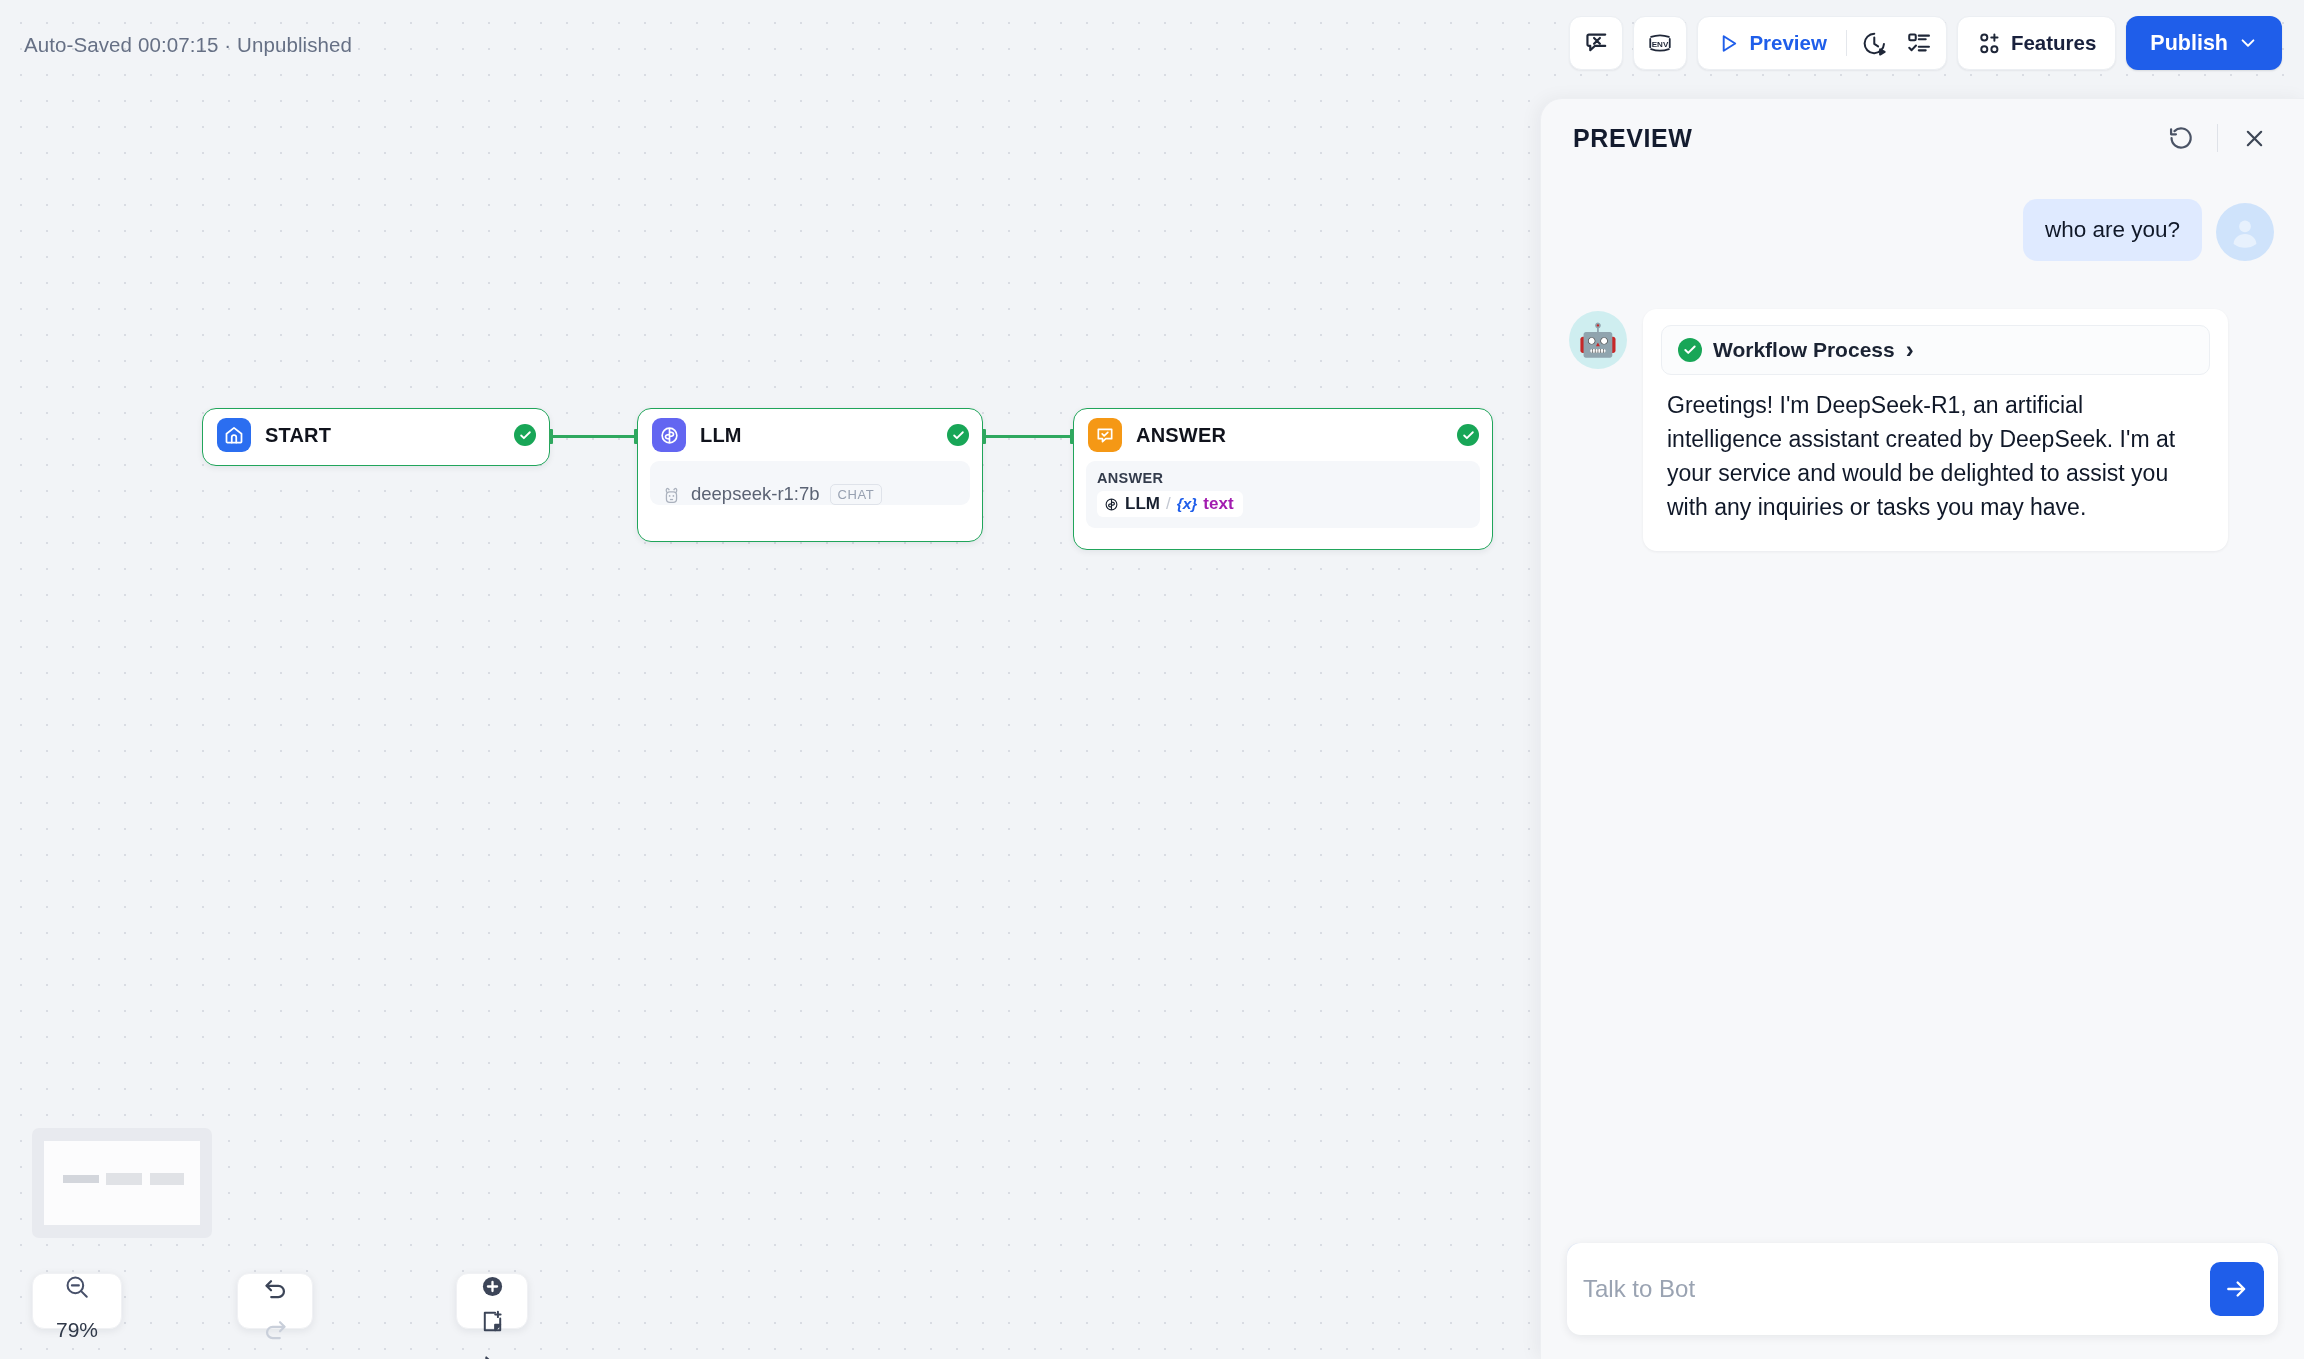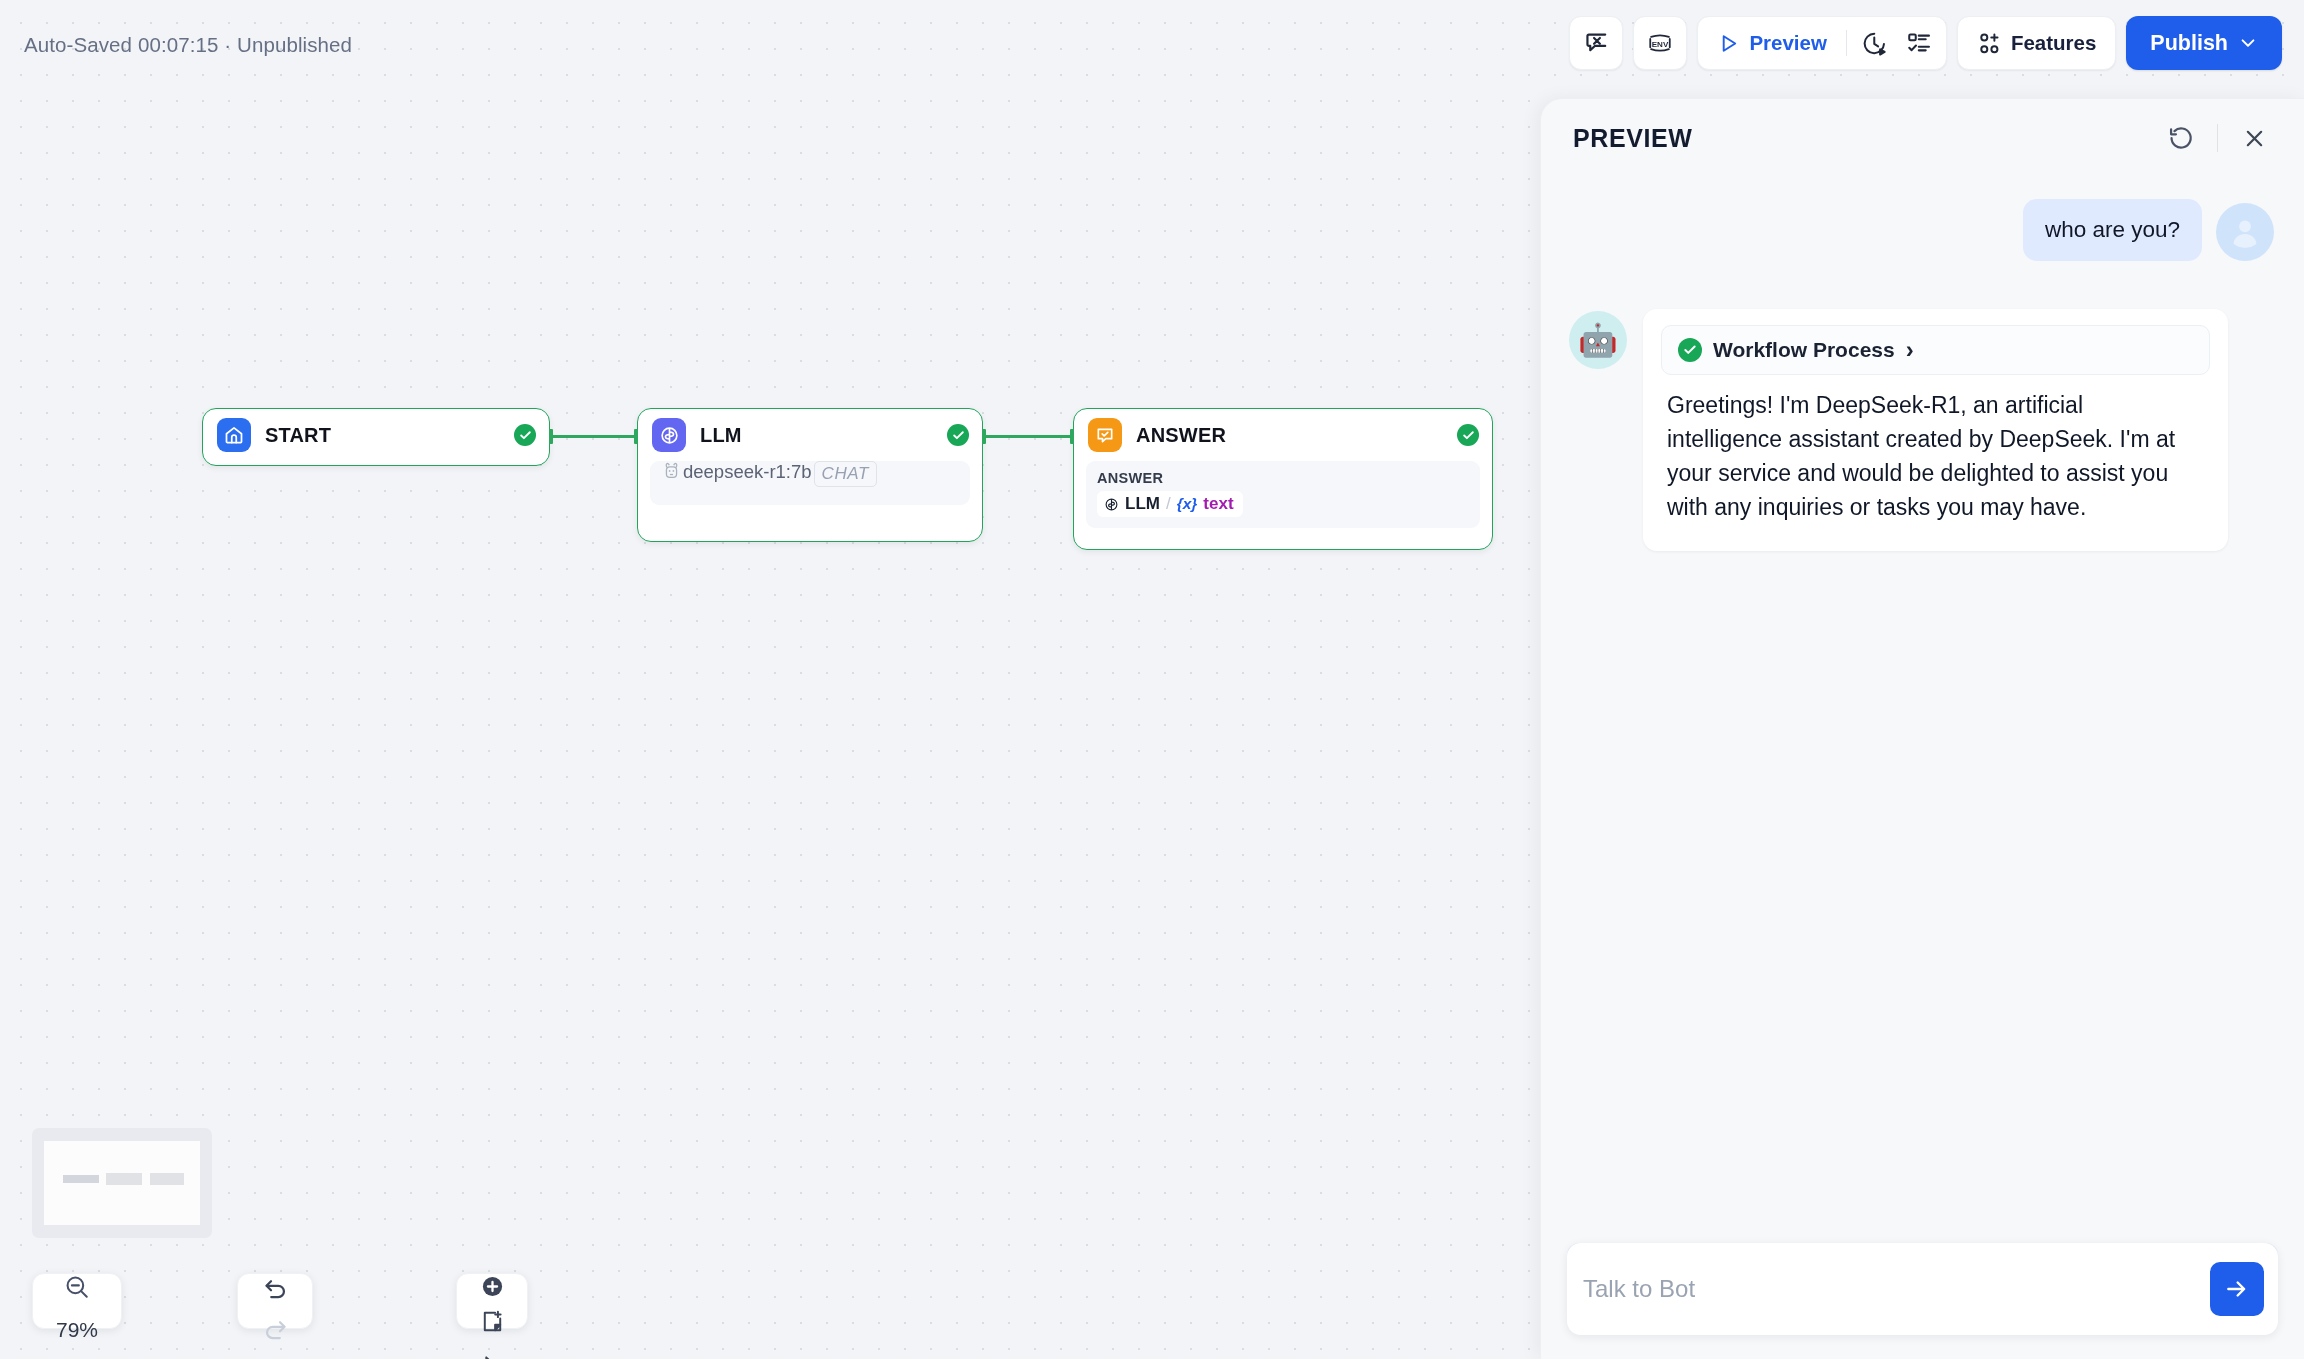--- a/index.html
+++ b/index.html
@@ -83,26 +83,26 @@
     letter-spacing: .2px;
   }
   .node-check {
     position: absolute; right: 13px; top: 50%; transform: translateY(-50%);
     width: 22px; height: 22px; border-radius: 50%;
     background: #18a657; display: flex; align-items: center; justify-content: center;
   }
   .node-body { padding: 0 12px 12px 12px; }
   .chip-row {
     background: #f5f7fa; border-radius: 9px; height: 44px;
-    display: flex; align-items: flex-start; padding: 0 12px; gap: 2px;
+    display: flex; align-items: flex-end; padding: 0 12px; gap: 10px;
   }
   .chip-model { font-size: 18.5px; color: #5b6374; }
   .chip-tag {
-    font-size: 17px; color: #98a1b1; border: 1px solid #dfe3ea;
-    border-radius: 5px; padding: 2px 7px; letter-spacing: .6px; font-style: italic;
+    font-size: 13px; color: #98a1b1; border: 1px solid #dfe3ea;
+    border-radius: 5px; padding: 2px 7px; letter-spacing: .6px;
   }
   .ans-box { background: #f5f7fa; border-radius: 9px; padding: 9px 11px 11px 11px; }
   .ans-label { font-size: 14.5px; font-weight: 700; color: #343c4c; letter-spacing: .3px; }
   .ans-var {
     margin-top: 5px; display: inline-flex; align-items: center; gap: 6px;
     background: #fff; border-radius: 6px; padding: 3px 9px 3px 7px;
     font-size: 17px; font-weight: 600;
   }
   .ans-var .v-llm { color: #18202f; }
   .ans-var .v-slash { color: #c3c8d2; font-weight: 400; }

